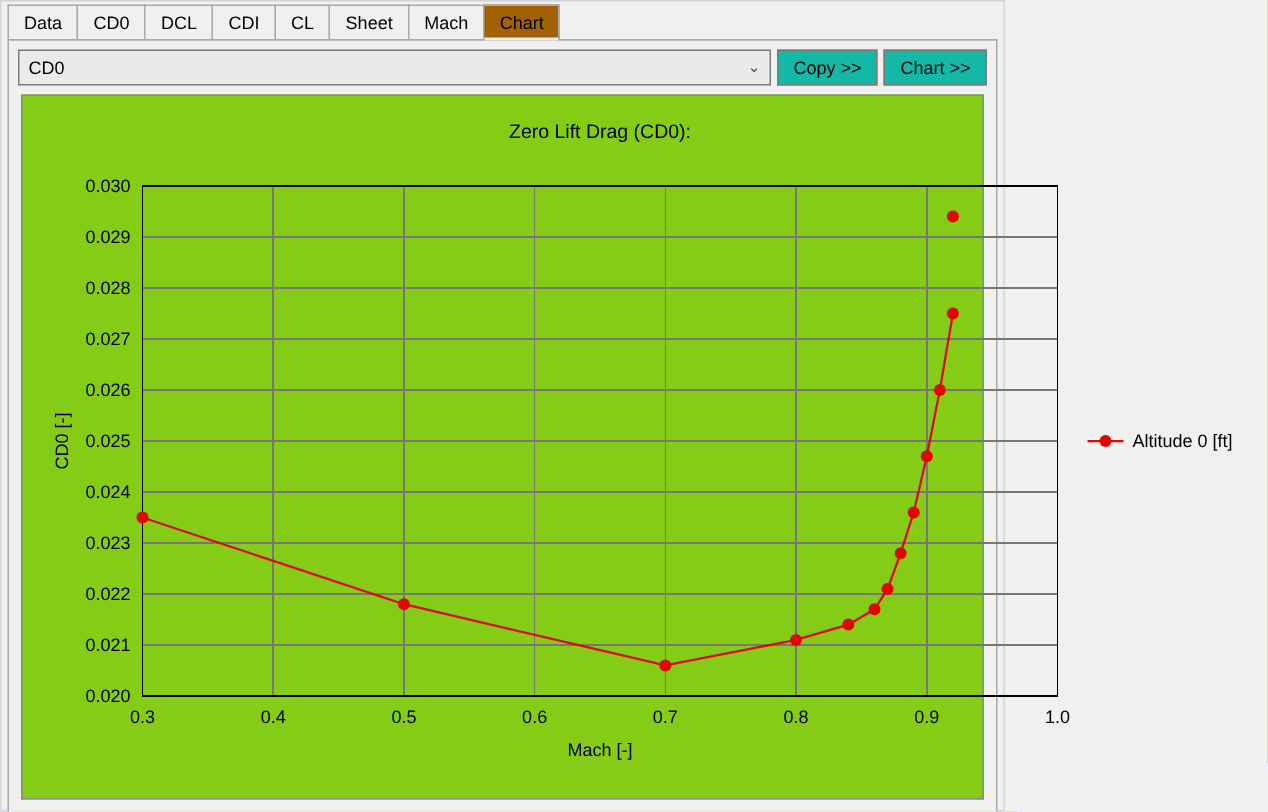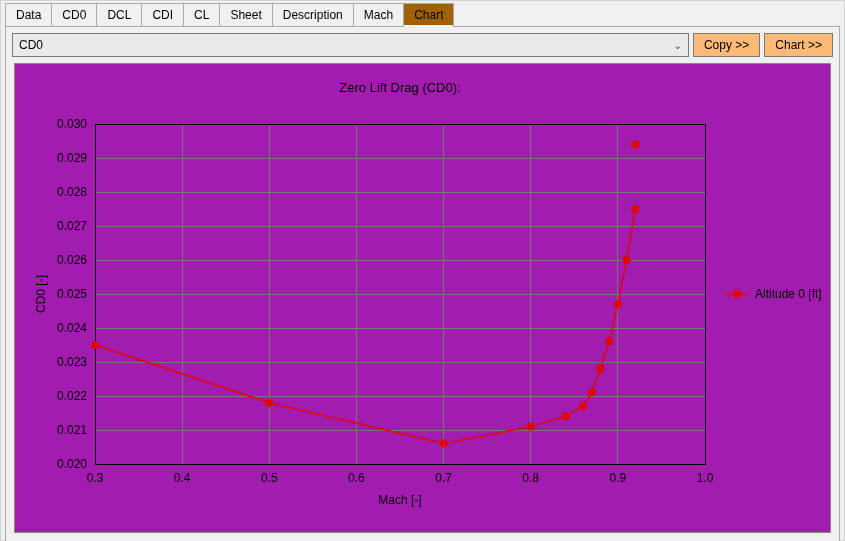--- a/index.html
+++ b/index.html
@@ -1,48 +1,47 @@
 <!DOCTYPE html>
 <html><head>
 <meta charset="utf-8">
 <style>
 html,body{margin:0;padding:0;width:845px;height:541px;font-family:"Segoe UI",Tahoma,Arial,sans-serif;font-size:12px;background:#f0f0f0;color:#000;overflow:hidden}
-.window{box-sizing:border-box;width:845px;height:541px;background:#f0f0f0;border:1px solid #d4d4d4;display:flex;flex-direction:column}
+.window{box-sizing:border-box;width:670px;height:541px;background:#f0f0f0;border:1px solid #d4d4d4;display:flex;flex-direction:column}
 .tabs{display:flex;align-items:flex-end;padding:0 4px;margin-top:2px}
 .tab{padding:4px 10px;border:1px solid #aaa;border-bottom:none;background:#f0f0f0;margin-right:-1px;cursor:pointer;font-size:12px;line-height:14px}
 .tab.active{background:#a16207;position:relative;z-index:3}
 .tabbody{flex:1;margin:0 4px 4px 4px;border:1px solid #aaa;background:#f0f0f0;position:relative}
 .tabbody::before{content:"";position:absolute;left:0;right:0;top:-1px;height:1px;background:#aaa;z-index:1}
 .tab.active::after{content:"";position:absolute;left:0;right:0;bottom:-1px;height:2px;background:#f0f0f0;z-index:4}
 .toolbar{display:flex;gap:4px;padding:6px 6px;align-items:center}
 .select{flex:1;display:flex;align-items:center;justify-content:space-between;border:1px solid #7a7a7a;background:#eaeaea;height:22px;padding:0 6px;cursor:pointer;font-size:12px}
 .select .chev{font-size:10px;color:#444}
-.btn{border:1px solid #7a7a7a;background:#fdba74;height:24px;padding:0 10px;cursor:pointer;font-size:12px;display:inline-flex;align-items:center}
-.chartwrap{margin:0 8px 10px 8px;border:1px solid #888;background:#a21caf;height:468px;position:relative}
+.btn{border:1px solid #7a7a7a;background:#14b8a6;height:24px;padding:0 10px;cursor:pointer;font-size:12px;display:inline-flex;align-items:center}
+.chartwrap{margin:0 8px 10px 8px;border:1px solid #888;background:#84cc16;height:468px;position:relative}
 svg{display:block}
 .axis-text{font-size:12px;fill:#000;font-family:"Segoe UI",Tahoma,Arial,sans-serif}
 .title-text{font-size:13px;fill:#000;font-family:"Segoe UI",Tahoma,Arial,sans-serif}
 .grid line{stroke:#777;stroke-width:1;shape-rendering:crispEdges}
 .plotborder{fill:none;stroke:#000;stroke-width:1;shape-rendering:crispEdges}
 .series-line{fill:none;stroke:#e10600;stroke-width:1.5}
 .series-dot{fill:#e10600}
 .legend-text{font-size:12px;fill:#000}
 </style>
 </head>
 <body>
 <div class="window">
 
   <div class="tabs">
     <div class="tab">Data</div>
     <div class="tab">CD0</div>
     <div class="tab">DCL</div>
     <div class="tab">CDI</div>
     <div class="tab">CL</div>
     <div class="tab">Sheet</div>
-    <div class="tab">Description</div>
     <div class="tab">Mach</div>
     <div class="tab active">Chart</div>
   </div>
 
   <div class="tabbody">
 
     <div class="toolbar">
       <div class="select">
         <span>CD0</span>
         <span class="chev">⌄</span>

